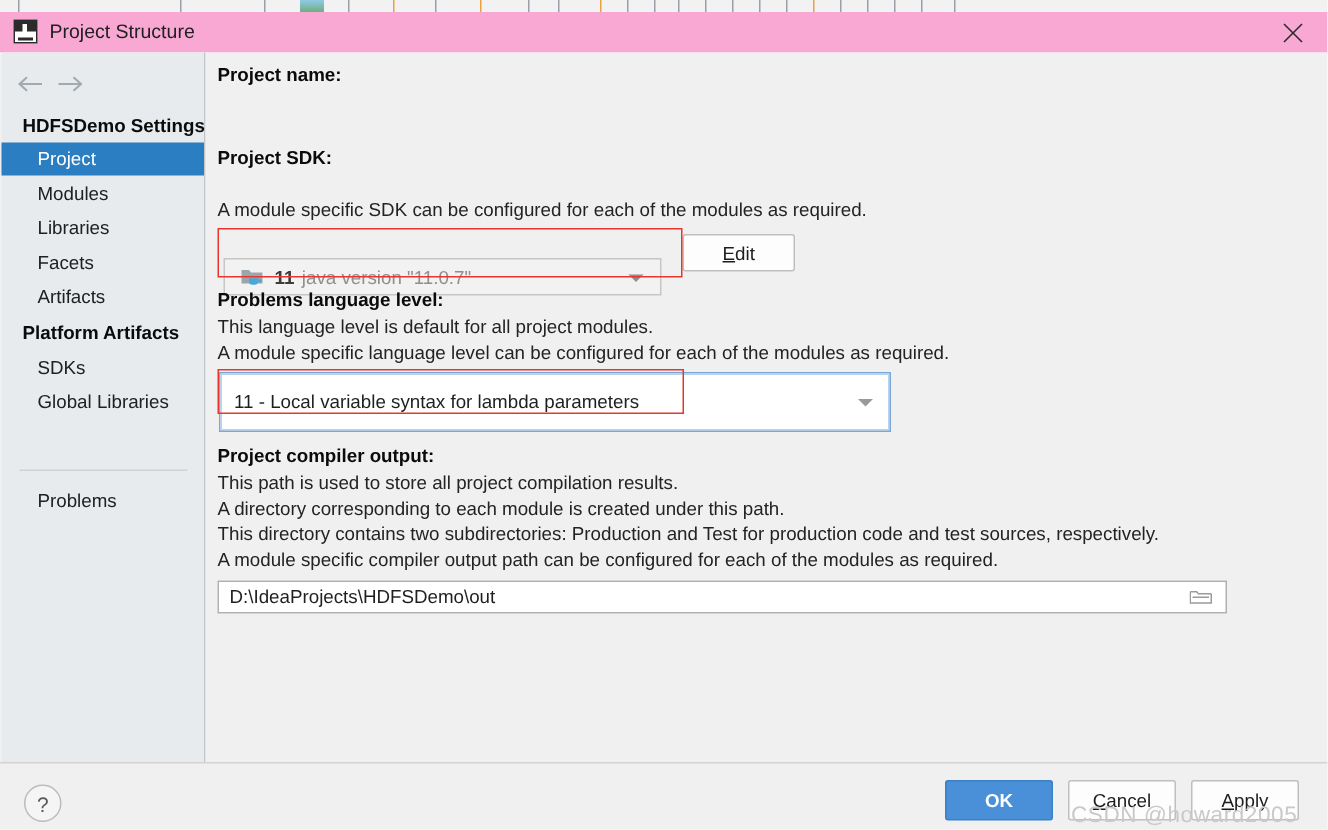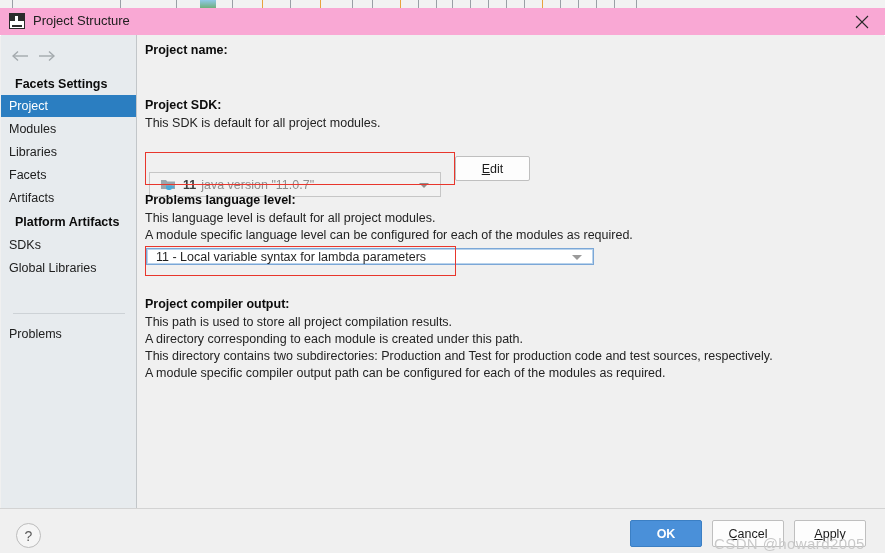--- a/index.html
+++ b/index.html
@@ -142,21 +142,21 @@
     box-sizing: border-box;
   }
   .side-item {
     position: absolute;
     left: 0;
     width: 135px;
     height: 22px;
     line-height: 22px;
     font-size: 12.5px;
     color: #202020;
-    padding-left: 8px;
+    padding-left: 24px;
     box-sizing: border-box;
     cursor: default;
   }
   .side-item.selected {
     background: #2b7ec1;
     color: #ffffff;
   }
   #side-divider {
     position: absolute;
     left: 12px;
@@ -386,21 +386,21 @@
         </svg>
       </div>
       <div class="nav-arrow" id="nav-fwd">
         <svg width="17" height="12" viewBox="0 0 17 12" aria-hidden="true">
           <line x1="1" y1="6" x2="16" y2="6" stroke="#a3a9ad" stroke-width="1.4"></line>
           <polyline points="11,1.5 16,6 11,10.5" fill="none" stroke="#a3a9ad" stroke-width="1.4"></polyline>
         </svg>
       </div>
     </div>
 
-    <div class="side-group" style="top:38px">Facets Settings</div>
+    <div class="side-group" style="top:38px">HDFSDemo Settings</div>
 
     <div class="side-item selected" style="top:60px">
       <span>Project</span>
     </div>
     <div class="side-item" style="top:83px">
       <span>Modules</span>
     </div>
     <div class="side-item" style="top:106px">
       <span>Libraries</span>
     </div>
@@ -425,21 +425,21 @@
     <div class="side-item" style="top:288px">
       <span>Problems</span>
     </div>
   </div>
 
   <div id="content">
 
     <div class="sec-title" style="left:8px; top:8px">Project name:</div>
 
     <div class="sec-title" style="left:8px; top:63px">Project SDK:</div>
-    <div class="sec-desc" style="left:8px; top:81px">This SDK is default for all project modules.</div>
+    <div class="sec-desc" style="left:8px; top:98px">A module specific SDK can be configured for each of the modules as required.</div>
 
     <div class="combo disabled" id="sdk-combo" style="left:12px; top:121px; width:292px; height:25px">
       <span id="sdk-icon">
         <svg width="16" height="14" viewBox="0 0 16 14" aria-hidden="true">
           <path d="M1 2 h5 l1.3 1.6 H15 V11 H1 Z" fill="#9aa6ad"></path>
           <path d="M6 7.5 h6 v2.2 a2.2 2.2 0 0 1 -2.2 2.2 H8.2 A2.2 2.2 0 0 1 6 9.7 Z" fill="#4aa8d8"></path>
           <path d="M12.2 8.1 h1 a1.1 1.1 0 0 1 0 2.2 h-1 Z" fill="#4aa8d8"></path>
         </svg>
       </span>
       <span id="sdk-version">11</span>
@@ -451,33 +451,43 @@
       <span class="mn">E</span>
         <span>dit</span>
     </div>
 
     <div class="redbox" style="left:8px; top:117px; width:310px; height:33px"></div>
 
     <div class="sec-title" style="left:8px; top:158px">Problems language level:</div>
     <div class="sec-desc" style="left:8px; top:176px">This language level is default for all project modules.</div>
     <div class="sec-desc" style="left:8px; top:193px">A module specific language level can be configured for each of the modules as required.</div>
 
-    <div class="combo focused" style="left:9px; top:213px; width:448px; height:17px; padding-left:9px">
+    <div class="combo focused" style="left:9px; top:213px; width:448px; height:40px; padding-left:9px">
       <span>11 - Local variable syntax for lambda parameters</span>
       <span class="arrow"></span>
     </div>
 
     <div class="redbox" style="left:8px; top:211px; width:311px; height:30px"></div>
 
     <div class="sec-title" style="left:8px; top:262px">Project compiler output:</div>
     <div class="sec-desc" style="left:8px; top:280px">This path is used to store all project compilation results.</div>
     <div class="sec-desc" style="left:8px; top:297px">A directory corresponding to each module is created under this path.</div>
     <div class="sec-desc" style="left:8px; top:314px">This directory contains two subdirectories: Production and Test for production code and test sources, respectively.</div>
     <div class="sec-desc" style="left:8px; top:331px">A module specific compiler output path can be configured for each of the modules as required.</div>
 
+    <div class="textfield" style="left:8px; top:352px; width:673px; height:22px">
+      <span>D:\IdeaProjects\HDFSDemo\out</span>
+      <span id="browse-icon">
+        <svg width="15" height="12" viewBox="0 0 15 12" aria-hidden="true">
+          <path d="M0.5 2.5 h4.3 l1.1 1.3 H14.5" fill="none" stroke="#9b9b9b" stroke-width="1"></path>
+          <path d="M0.5 2.5 V10 h14 V3.8" fill="none" stroke="#9b9b9b" stroke-width="1"></path>
+          <line x1="2" y1="6.2" x2="13" y2="6.2" stroke="#9b9b9b" stroke-width="1"></line>
+        </svg>
+      </span>
+    </div>
 
   </div>
 
   <div id="bottombar"></div>
 
   <div id="help-btn">?</div>
 
   <div class="btn primary" style="left:630px; top:512px; width:72px; height:27px">
     <span>OK</span>
   </div>

